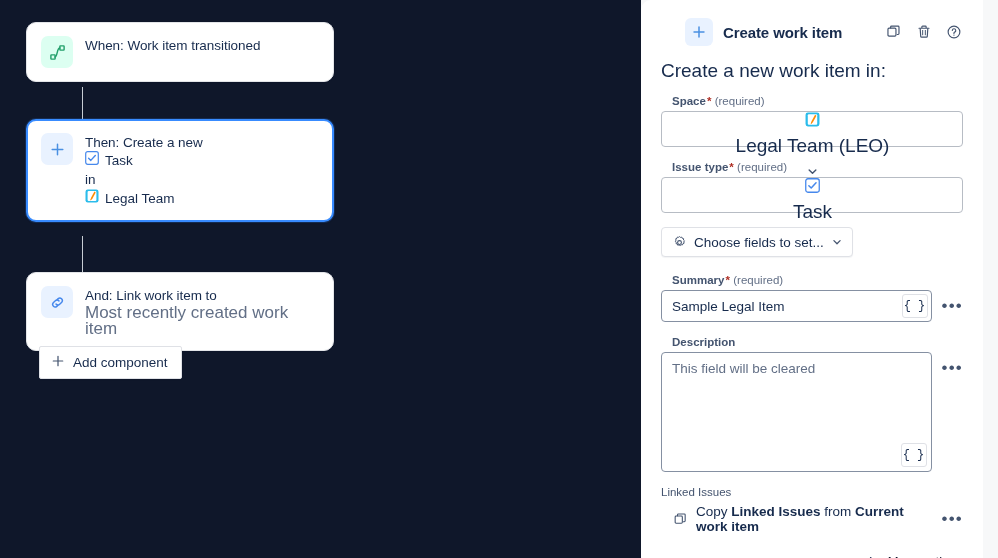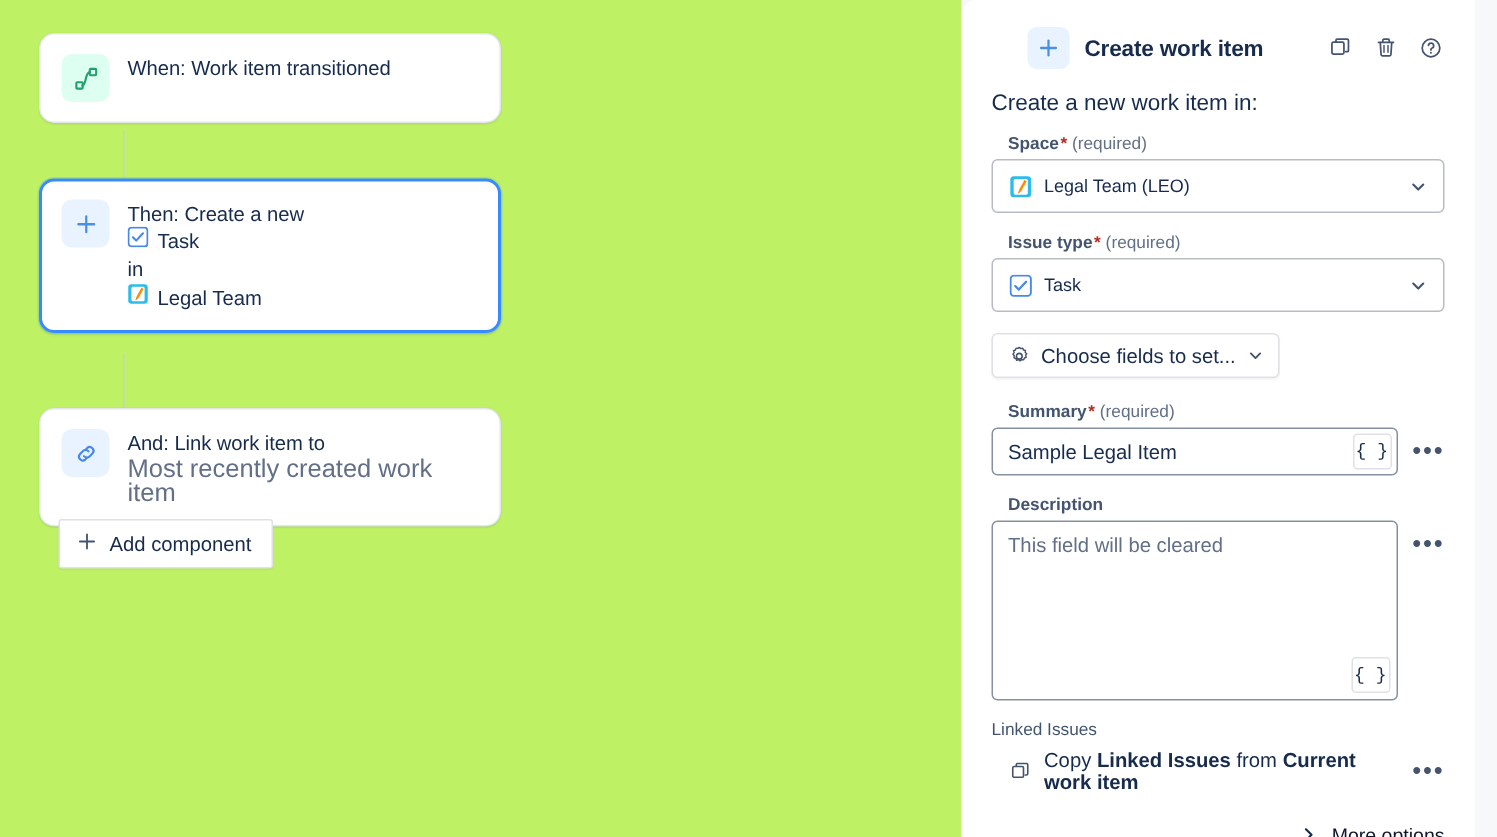--- a/index.html
+++ b/index.html
@@ -9,21 +9,21 @@
     font-family: "Liberation Sans", sans-serif;
     -webkit-font-smoothing: antialiased;
     overflow: hidden;
   }
   #root { position: relative; width: 998px; height: 558px; }
 
   
   .canvas {
     position: absolute; left: 0; top: 0;
     width: 641px; height: 558px;
-    background: #bef264;
+    background: #0f172a;
     overflow: hidden;
   }
   .flow { position: absolute; left: 26px; top: 22px; width: 310px; }
 
   .connector {
     position: absolute;
     left: 56px;
     width: 1px;
     background: #c7cdd4;
   }
@@ -103,40 +103,41 @@
     flex: 0 0 28px;
   }
   .panel-title {
     font-size: 15px; font-weight: bold; color: #172b4d;
     letter-spacing: -0.1px; flex: 1 1 auto;
   }
   .panel-actions { display: flex; align-items: center; gap: 12px; }
   .hdr-btn { width: 18px; height: 18px; display:flex; align-items:center; justify-content:center; cursor:pointer; }
 
   .intro {
-    font-size: 15px; color: #172b4d; margin-bottom: 13px;
+    font-size: 19px; color: #172b4d; margin-bottom: 13px;
   }
   .field-label {
     font-size: 11.5px; font-weight: bold; color: #44546f;
     margin-bottom: 4px; letter-spacing: 0.01px; margin-left: 11px;
   }
   .field-label .req-star { color: #ae2e24; font-weight: bold; font-size: 11.5px; margin-left: 1px;}
   .field-label .req-word { font-weight: normal; color: #626f86; }
 
   .select {
     height: 36px; width: 302px;
     border: 1px solid #b7bcc4;
     border-radius: 4px;
     background: #fff;
     display: flex; align-items: center;
     padding: 0 10px 0 11px;
     gap: 8px;
-    font-size: 12px; color: #172b4d;
+    font-size: 19px; color: #172b4d;
     cursor: pointer;
     margin-bottom: 14px;
+    flex-direction: column;
   }
   .select .sel-text { flex: 1 1 auto; }
 
   .btn-chooser {
     display: inline-flex; align-items: center; gap: 7px;
     height: 30px;
     border: 1px solid #dfe1e6;
     border-radius: 4px;
     background: #fff;
     padding: 0 9px 0 10px;

